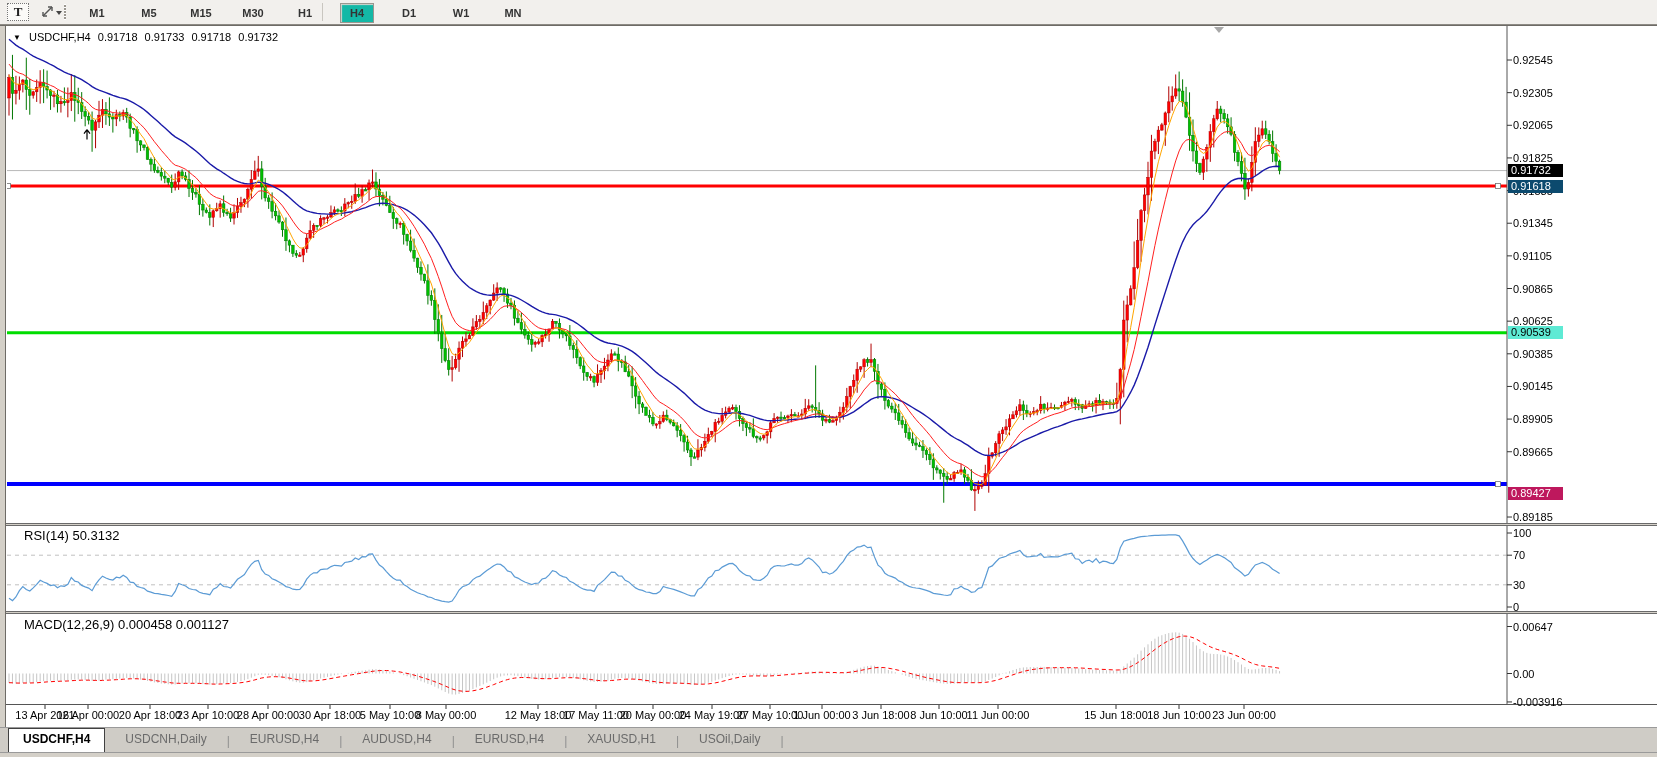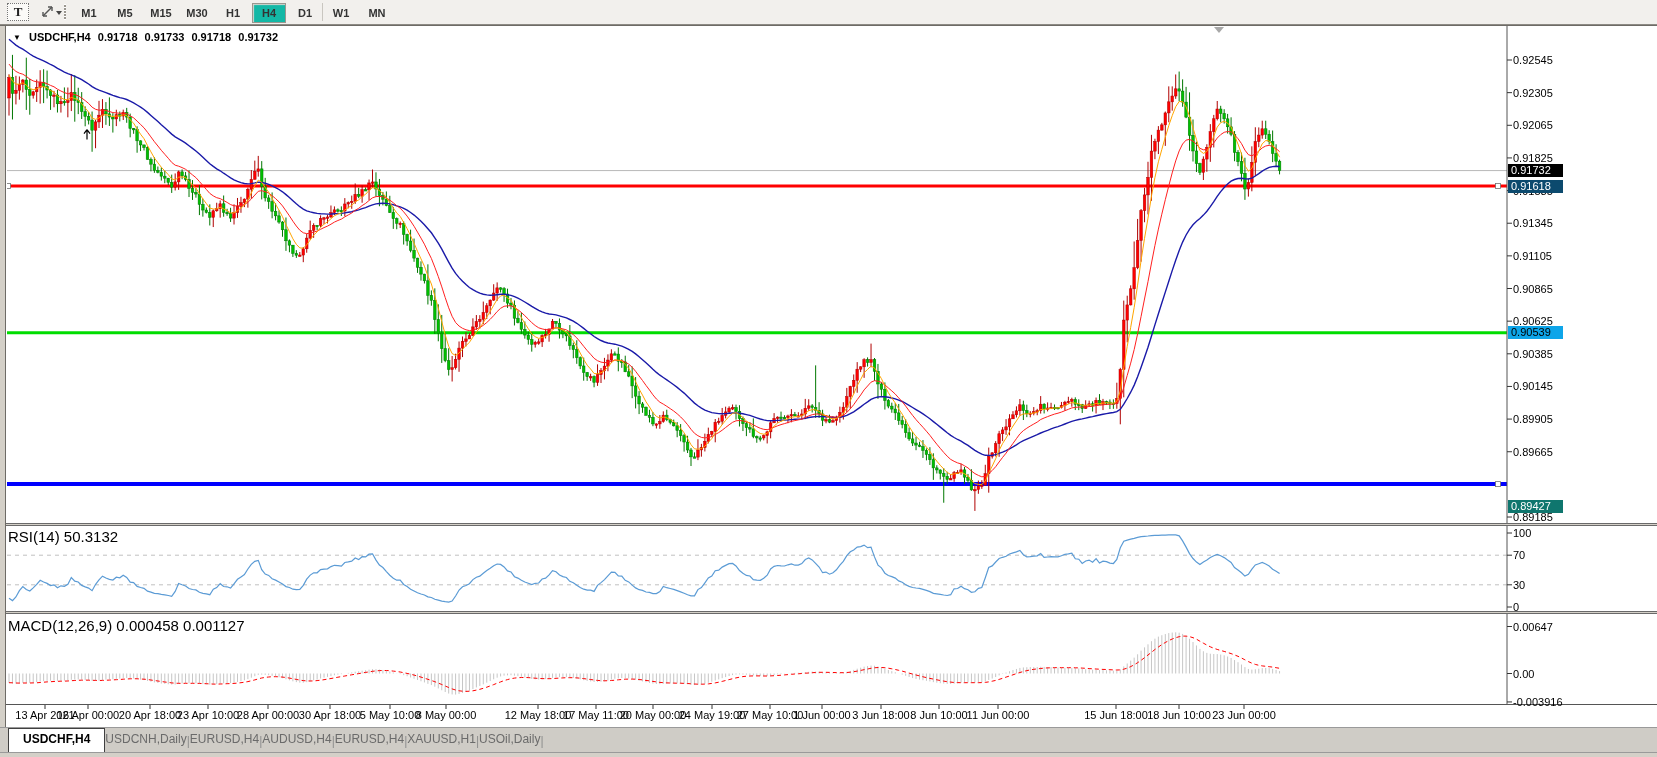--- a/index.html
+++ b/index.html
@@ -8,43 +8,43 @@
   
   .toolbar{position:absolute;left:0;top:0;width:1657px;height:25px;background:#f2f0ed;
            border-bottom:1px solid #8d8a84;box-sizing:border-box;z-index:30}
   .tool-btn{position:absolute;top:3px;height:18px;box-sizing:border-box;display:flex;
             align-items:center;justify-content:center;font-size:12px;color:#222;cursor:pointer}
   #text-tool{left:7px;width:22px;border:1px dotted #777;background:#fbfaf8;
              font-family:"Liberation Serif",serif;font-weight:bold;font-size:13px}
   #arrows-tool{left:36px;width:30px}
   .grip{position:absolute;left:64px;top:4px;width:2px;height:16px;
         background:repeating-linear-gradient(#fff 0 1px,#9a968f 1px 3px)}
-  .tf-group{position:absolute;left:72px;top:3px;display:flex;gap:2px}
+  .tf-group{position:absolute;left:80px;top:3px;display:flex;gap:18px}
   .tf-btn{min-width:26px;height:18px;padding:0 3px;display:flex;align-items:center;justify-content:center;
           font-size:11px;font-weight:700;color:#333;border:1px solid transparent;cursor:pointer}
   .tf-btn.active{background:#14b8a6;border:1px solid #9a968f;box-shadow:inset 1px 1px 1px #d8d5cf}
   .tb-sep{position:absolute;left:322px;top:3px;width:1px;height:18px;background:#c9c6c0}
   
   .left-gutter{position:absolute;left:0;top:26px;width:6px;height:725px;background:#d4d0c8;
                border-right:1px solid #6e6b66;box-sizing:border-box;z-index:5}
   #chart-svg{position:absolute;left:0;top:0;z-index:1}
-  .chart-header{position:absolute;left:13px;top:31px;font-size:11px;font-weight:700;color:#000;z-index:10}
+  .chart-header{position:absolute;left:13px;top:31px;font-size:11px;font-weight:400;color:#000;z-index:10}
   .chart-header .tri{font-size:8px;vertical-align:1px;margin-right:5px}
   .chart-header span{margin-right:4px}
-  .pane-label{position:absolute;left:8px;font-size:15px;color:#000;z-index:10}
+  .pane-label{position:absolute;left:24px;font-size:13px;color:#000;z-index:10}
   
   .price-box{position:absolute;left:1508px;width:55px;height:13px;font-size:11px;line-height:13px;
              padding-left:3px;box-sizing:border-box;z-index:12;letter-spacing:0}
   
   .tabbar{position:absolute;left:0;top:727px;width:1657px;height:25px;background:#cfccc6;
           border-top:1px solid #9a9a9a;box-sizing:border-box;display:flex;align-items:flex-end;z-index:20}
   .tab{font-size:12px;cursor:pointer;white-space:nowrap}
   .tab.active{background:#ffffff;border:1px solid #404040;border-bottom:none;font-weight:700;
               color:#000;padding:3px 14px;margin-left:8px;height:17px}
-  .tab.inactive{color:#6b6b6b;padding:4px 0;height:16px}
+  .tab.inactive{color:#6b6b6b;padding:4px 20px;height:16px}
   .tab-sep{color:#8f8f8f;font-size:12px;padding-bottom:4px}
   .statusbar{position:absolute;left:0;top:752px;width:1657px;height:5px;background:#d4d0c8;
              border-top:1px solid #9a9a9a;box-sizing:border-box;z-index:20}
 </style>
 </head>
 <body>
 
 <svg id="chart-svg" width="1657" height="757">
     <defs>
       <clipPath id="clip-main">
@@ -1323,22 +1323,22 @@
   <span>0.91733</span>
   <span>0.91718</span>
   <span>0.91732</span>
 </div>
 
 <div class="pane-label" style="top:528px">RSI(14) 50.3132</div>
 <div class="pane-label" style="top:617px">MACD(12,26,9) 0.000458 0.001127</div>
 
 <div class="price-box" style="top:164px;background:#000;color:#fff">0.91732</div>
 <div class="price-box" style="top:180px;background:#0c4a6e;color:#fff">0.91618</div>
-<div class="price-box" style="top:326px;background:#0ea5e9;color:#000">0.90539</div>
-<div class="price-box" style="top:500px;background:#0f766e;color:#fff">0.89427</div>
+<div class="price-box" style="top:326px;background:#5eead4;color:#000">0.90539</div>
+<div class="price-box" style="top:487px;background:#be185d;color:#fff">0.89427</div>
 
 <div class="tabbar" id="tabbar">
     <div class="tab active">USDCHF,H4</div>
     <div class="tab inactive">USDCNH,Daily</div>
     <span class="tab-sep">|</span>
     <div class="tab inactive">EURUSD,H4</div>
     <span class="tab-sep">|</span>
     <div class="tab inactive">AUDUSD,H4</div>
     <span class="tab-sep">|</span>
     <div class="tab inactive">EURUSD,H4</div>

